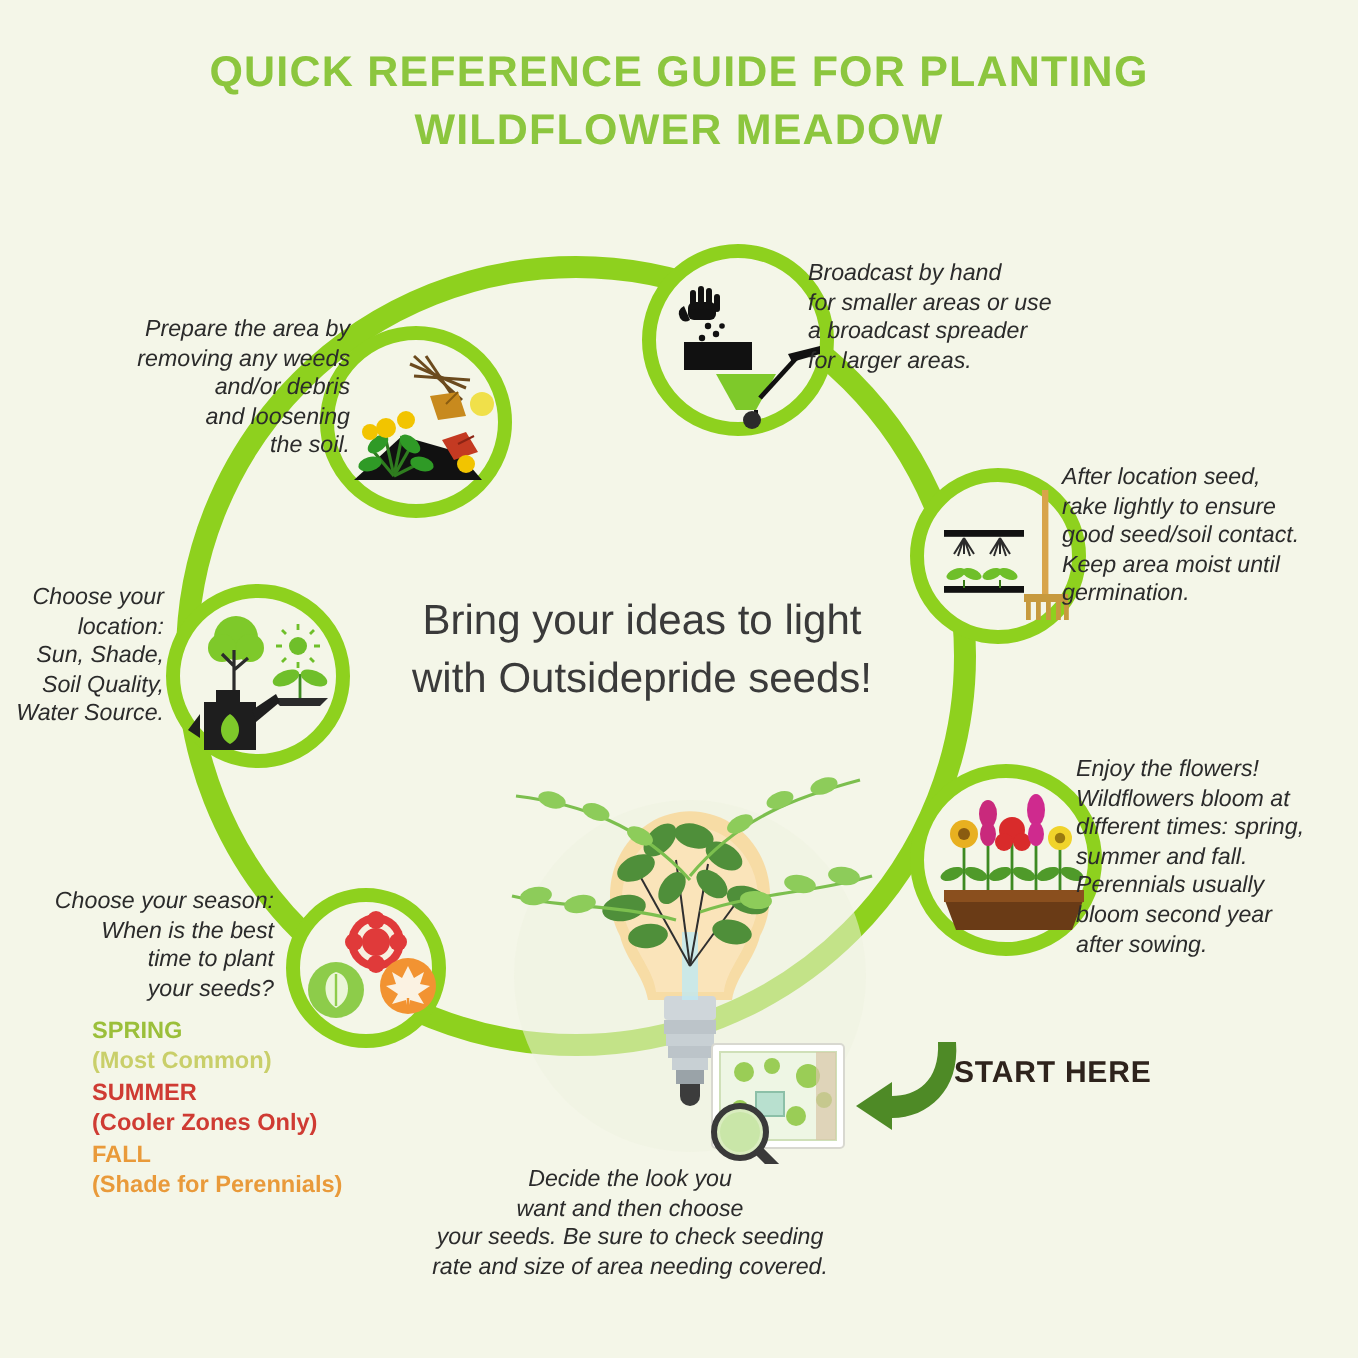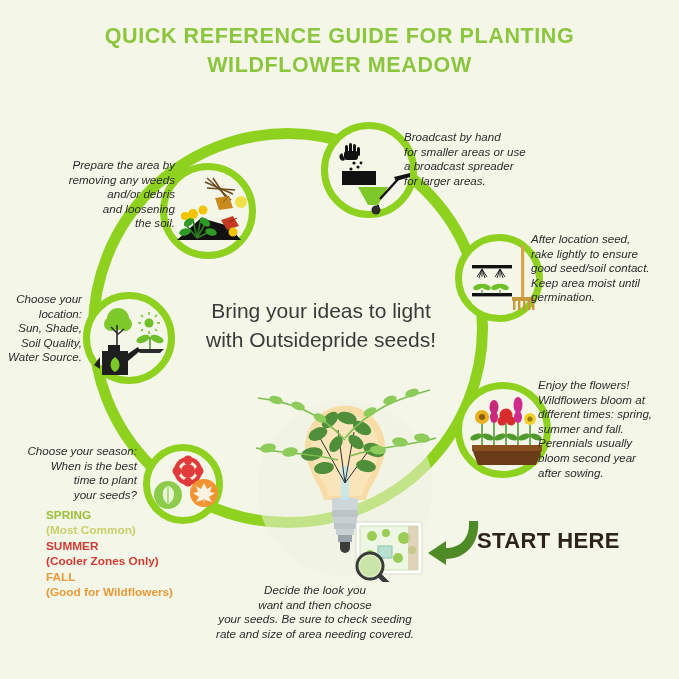--- a/index.html
+++ b/index.html
@@ -78,21 +78,21 @@
   .s-spring{color:#9bbf3a;}
   .s-spring-sub{color:#c9cf6a;}
   .s-summer{color:#cf3b33;}
   .s-summer-sub{color:#cf3b33;}
   .s-fall{color:#e99a3a;}
   .s-fall-sub{color:#e99a3a;}
 
   
   .start{
     position:absolute;left:477px;top:528px;
-    font-size:22px;font-weight:bold;
+    font-size:15px;font-weight:bold;
     color:#2e231c;letter-spacing:.4px;
     white-space:nowrap;
   }
   .arrow{position:absolute;left:424px;top:515px;width:58px;height:55px;}
 
   .bulb{position:absolute;left:250px;top:368px;width:190px;height:215px;}
   .plan{position:absolute;left:352px;top:520px;width:72px;height:62px;}
 </style>
 </head>
 <body>
@@ -354,21 +354,21 @@
 When is the best
 time to plant
 your seeds?</div>
 
   <div class="seasons">
     <div class="s-spring">SPRING</div>
     <div class="s-spring-sub">(Most Common)</div>
     <div class="s-summer">SUMMER</div>
     <div class="s-summer-sub">(Cooler Zones Only)</div>
     <div class="s-fall">FALL</div>
-    <div class="s-fall-sub">(Good for Wildflowers)</div>
+    <div class="s-fall-sub">(Shade for Perennials)</div>
   </div>
 
   <div class="node" style="left:83px;top:292px;width:92px;height:92px;">
     <svg width="78" height="78" viewBox="0 0 78 78" style="left:4px;top:4px;">
       <circle cx="24" cy="16" r="11" fill="#7ec92a"></circle>
       <circle cx="17" cy="21" r="7" fill="#7ec92a"></circle>
       <circle cx="31" cy="21" r="7" fill="#7ec92a"></circle>
       <path d="M23 22 L23 44 M23 30 L17 24 M23 32 L30 26" stroke="#2b2b2b" stroke-width="1.6" fill="none"></path>
       <g fill="#6fbf2a">
         <circle cx="55" cy="20" r="4.5"></circle>

